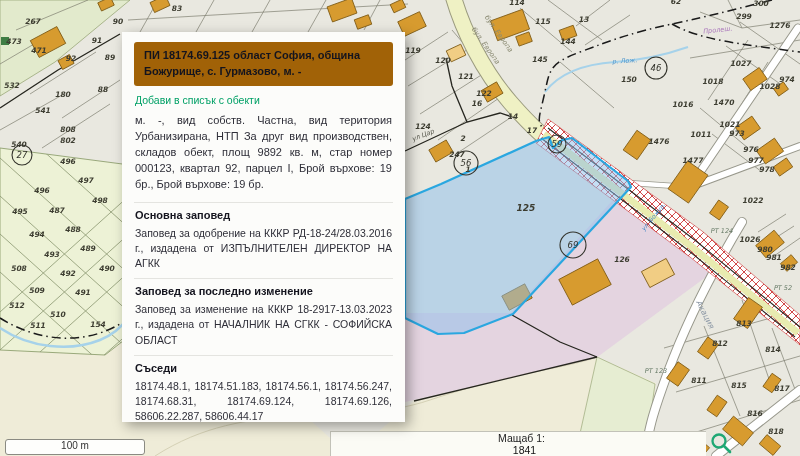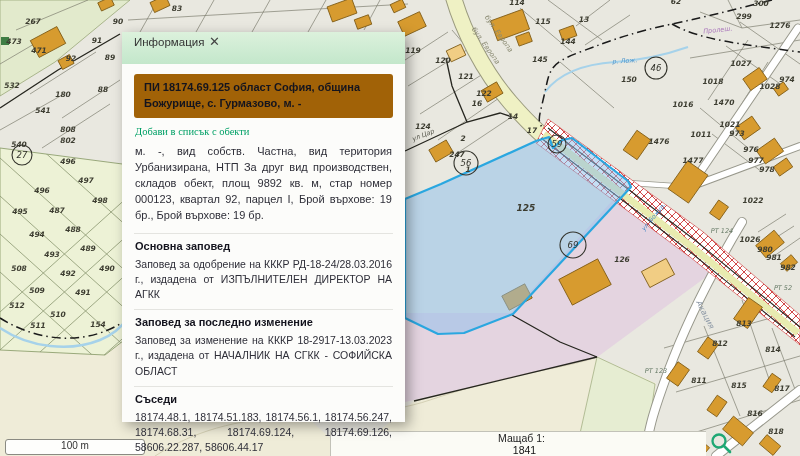--- a/index.html
+++ b/index.html
@@ -11,21 +11,21 @@
          background:#fcfcfa;box-shadow:4px 4px 12px rgba(0,0,0,.35);z-index:5;}
   .panel-header{height:32px;background:linear-gradient(#dcf1dc,#c3e7cb);
 .
          display:flex;align-items:center;padding:0 12px;box-sizing:border-box;}
   .panel-header .ttl{font-size:11.5px;color:#333;flex:1;}
   .panel-header .close{font-size:13px;color:#444;cursor:pointer;line-height:1;}
   .panel-body{padding:10px 12px 0;box-sizing:border-box;}
   .prop-title{background:#a16207;border-radius:3px;padding:6px 10px;
               font-size:11px;font-weight:bold;color:#14141e;line-height:1.45;}
   .add-link{display:block;margin:8px 1px 2px;font-size:10.5px;color:#00a066;
-            text-decoration:none;cursor:pointer;font-family:Liberation Serif, serif;}
+            text-decoration:none;cursor:pointer;}
   .desc{margin:7px 1px 9px;font-size:11px;line-height:1.45;color:#2e2e38;
         text-align:justify;}
   .section{border-top:1px solid #e4e4e0;padding:6px 1px 7px;}
   .section .sh{font-size:11px;font-weight:bold;color:#14141e;margin:0 0 5px;}
   .section .st{font-size:10.5px;line-height:1.45;color:#2e2e38;margin:0;
                text-align:justify;}
   
   #scalebar{position:absolute;left:5px;top:439px;width:138px;height:14px;z-index:4;
             background:rgba(255,255,255,.92);border:1px solid #8a8a82;border-radius:3px;
             font-size:10px;color:#333;display:flex;align-items:flex-start;justify-content:center;}
@@ -272,24 +272,20 @@
         <text x="625" y="63" text-anchor="middle" font-size="6.5" font-style="italic" fill="#5599cc" transform="rotate(-4 625 63)" font-family="&quot;DejaVu Sans&quot;,sans-serif">р. Лож.</text>
         <text x="718" y="32" text-anchor="middle" font-size="6.5" font-style="italic" fill="#aa77bb" transform="rotate(-6 718 32)" font-family="&quot;DejaVu Sans&quot;,sans-serif">Пролеш.</text>
         <text x="655" y="218" text-anchor="middle" font-size="6" font-style="italic" fill="#3b82c4" transform="rotate(-50 655 218)" font-family="&quot;DejaVu Sans&quot;,sans-serif">ул. Божур.</text>
         <text x="722" y="233" text-anchor="middle" font-size="6.5" font-style="italic" fill="#667a66" transform="rotate(0 722 233)" font-family="&quot;DejaVu Sans&quot;,sans-serif">РТ 124</text>
         <text x="783" y="290" text-anchor="middle" font-size="6.5" font-style="italic" fill="#667a66" transform="rotate(0 783 290)" font-family="&quot;DejaVu Sans&quot;,sans-serif">РТ 52</text>
         <text x="656" y="373" text-anchor="middle" font-size="6.5" font-style="italic" fill="#667a66" transform="rotate(0 656 373)" font-family="&quot;DejaVu Sans&quot;,sans-serif">РТ 123</text>
       </g>
   </svg>
 
   <div id="panel">
-    <div class="panel-header">
-      <span class="ttl">Информация</span>
-      <span class="close">✕</span>
-    </div>
     <div class="panel-body">
       <div class="prop-title">ПИ 18174.69.125 област София, община Божурище, с. Гурмазово, м. -</div>
       <a class="add-link">Добави в списък с обекти</a>
       <p class="desc">м. -, вид собств. Частна, вид територия Урбанизирана, НТП За друг вид производствен, складов обект, площ 9892 кв. м, стар номер 000123, квартал 92, парцел I, Брой върхове: 19 бр., Брой върхове: 19 бр.</p>
       <div id="sections">
           <div class="section">
             <div class="sh">Основна заповед</div>
             <p class="st">Заповед за одобрение на КККР РД-18-24/28.03.2016 г., издадена от ИЗПЪЛНИТЕЛЕН ДИРЕКТОР НА АГКК</p>
           </div>
           <div class="section">

